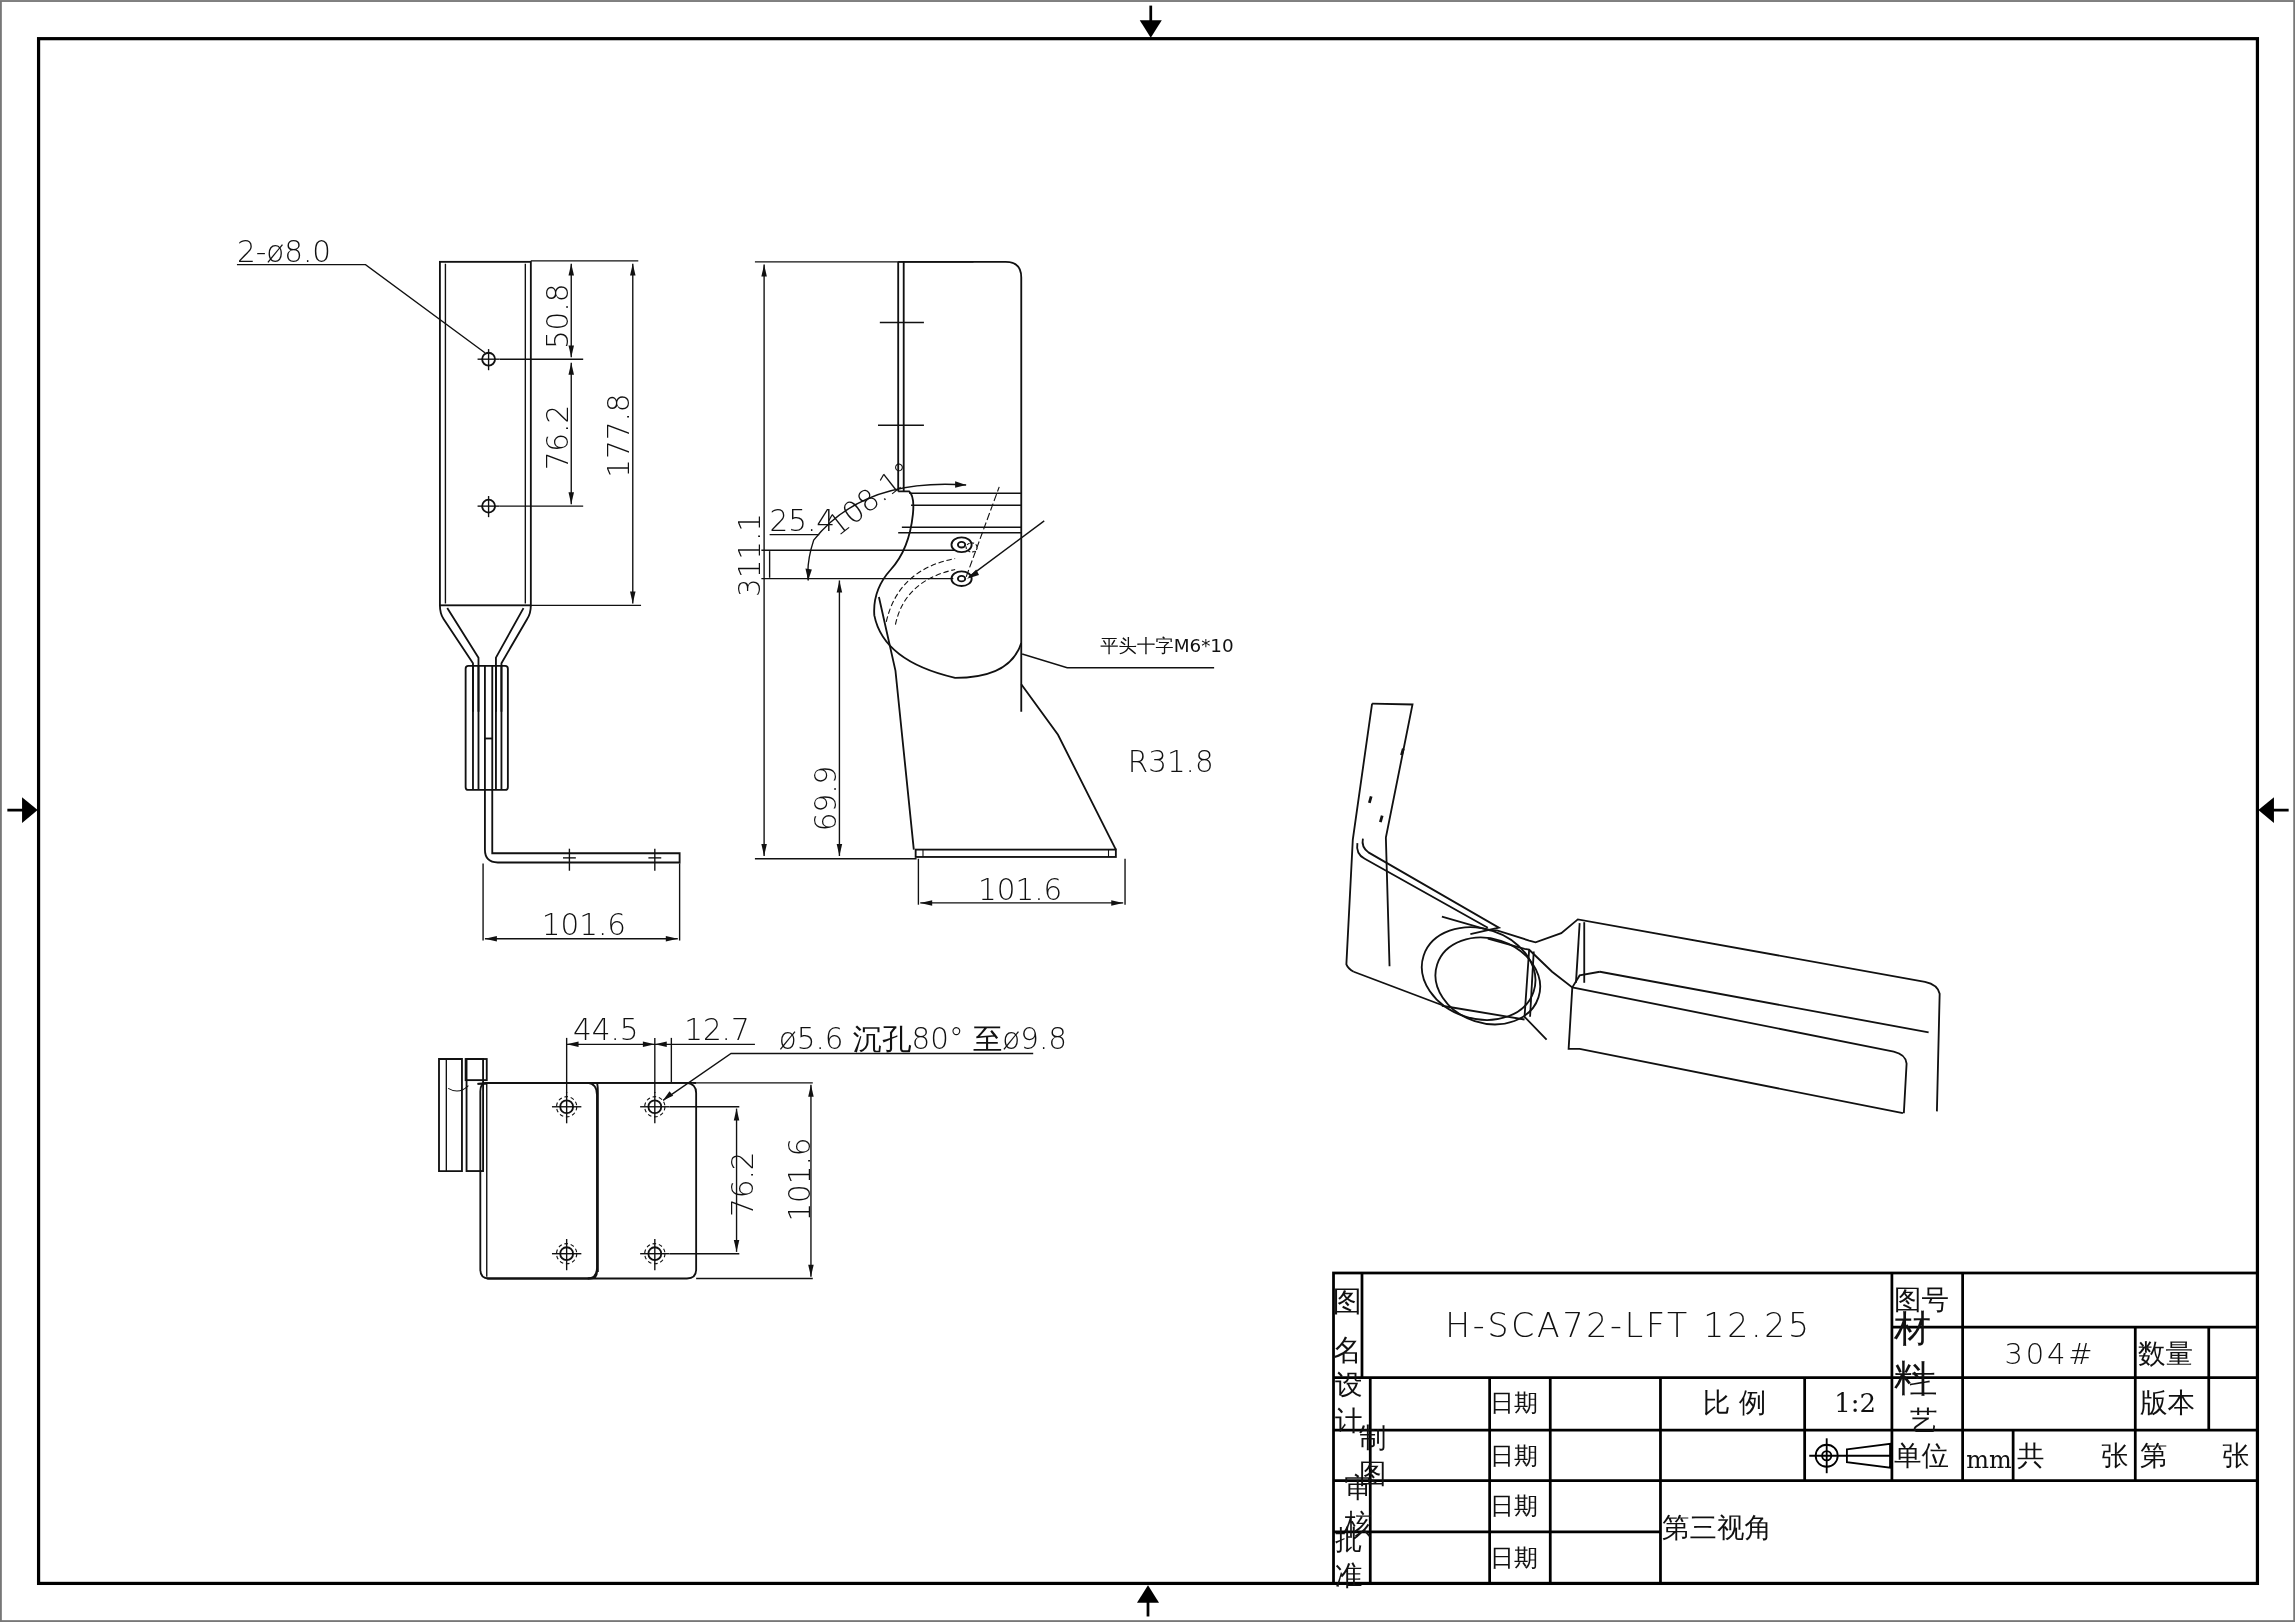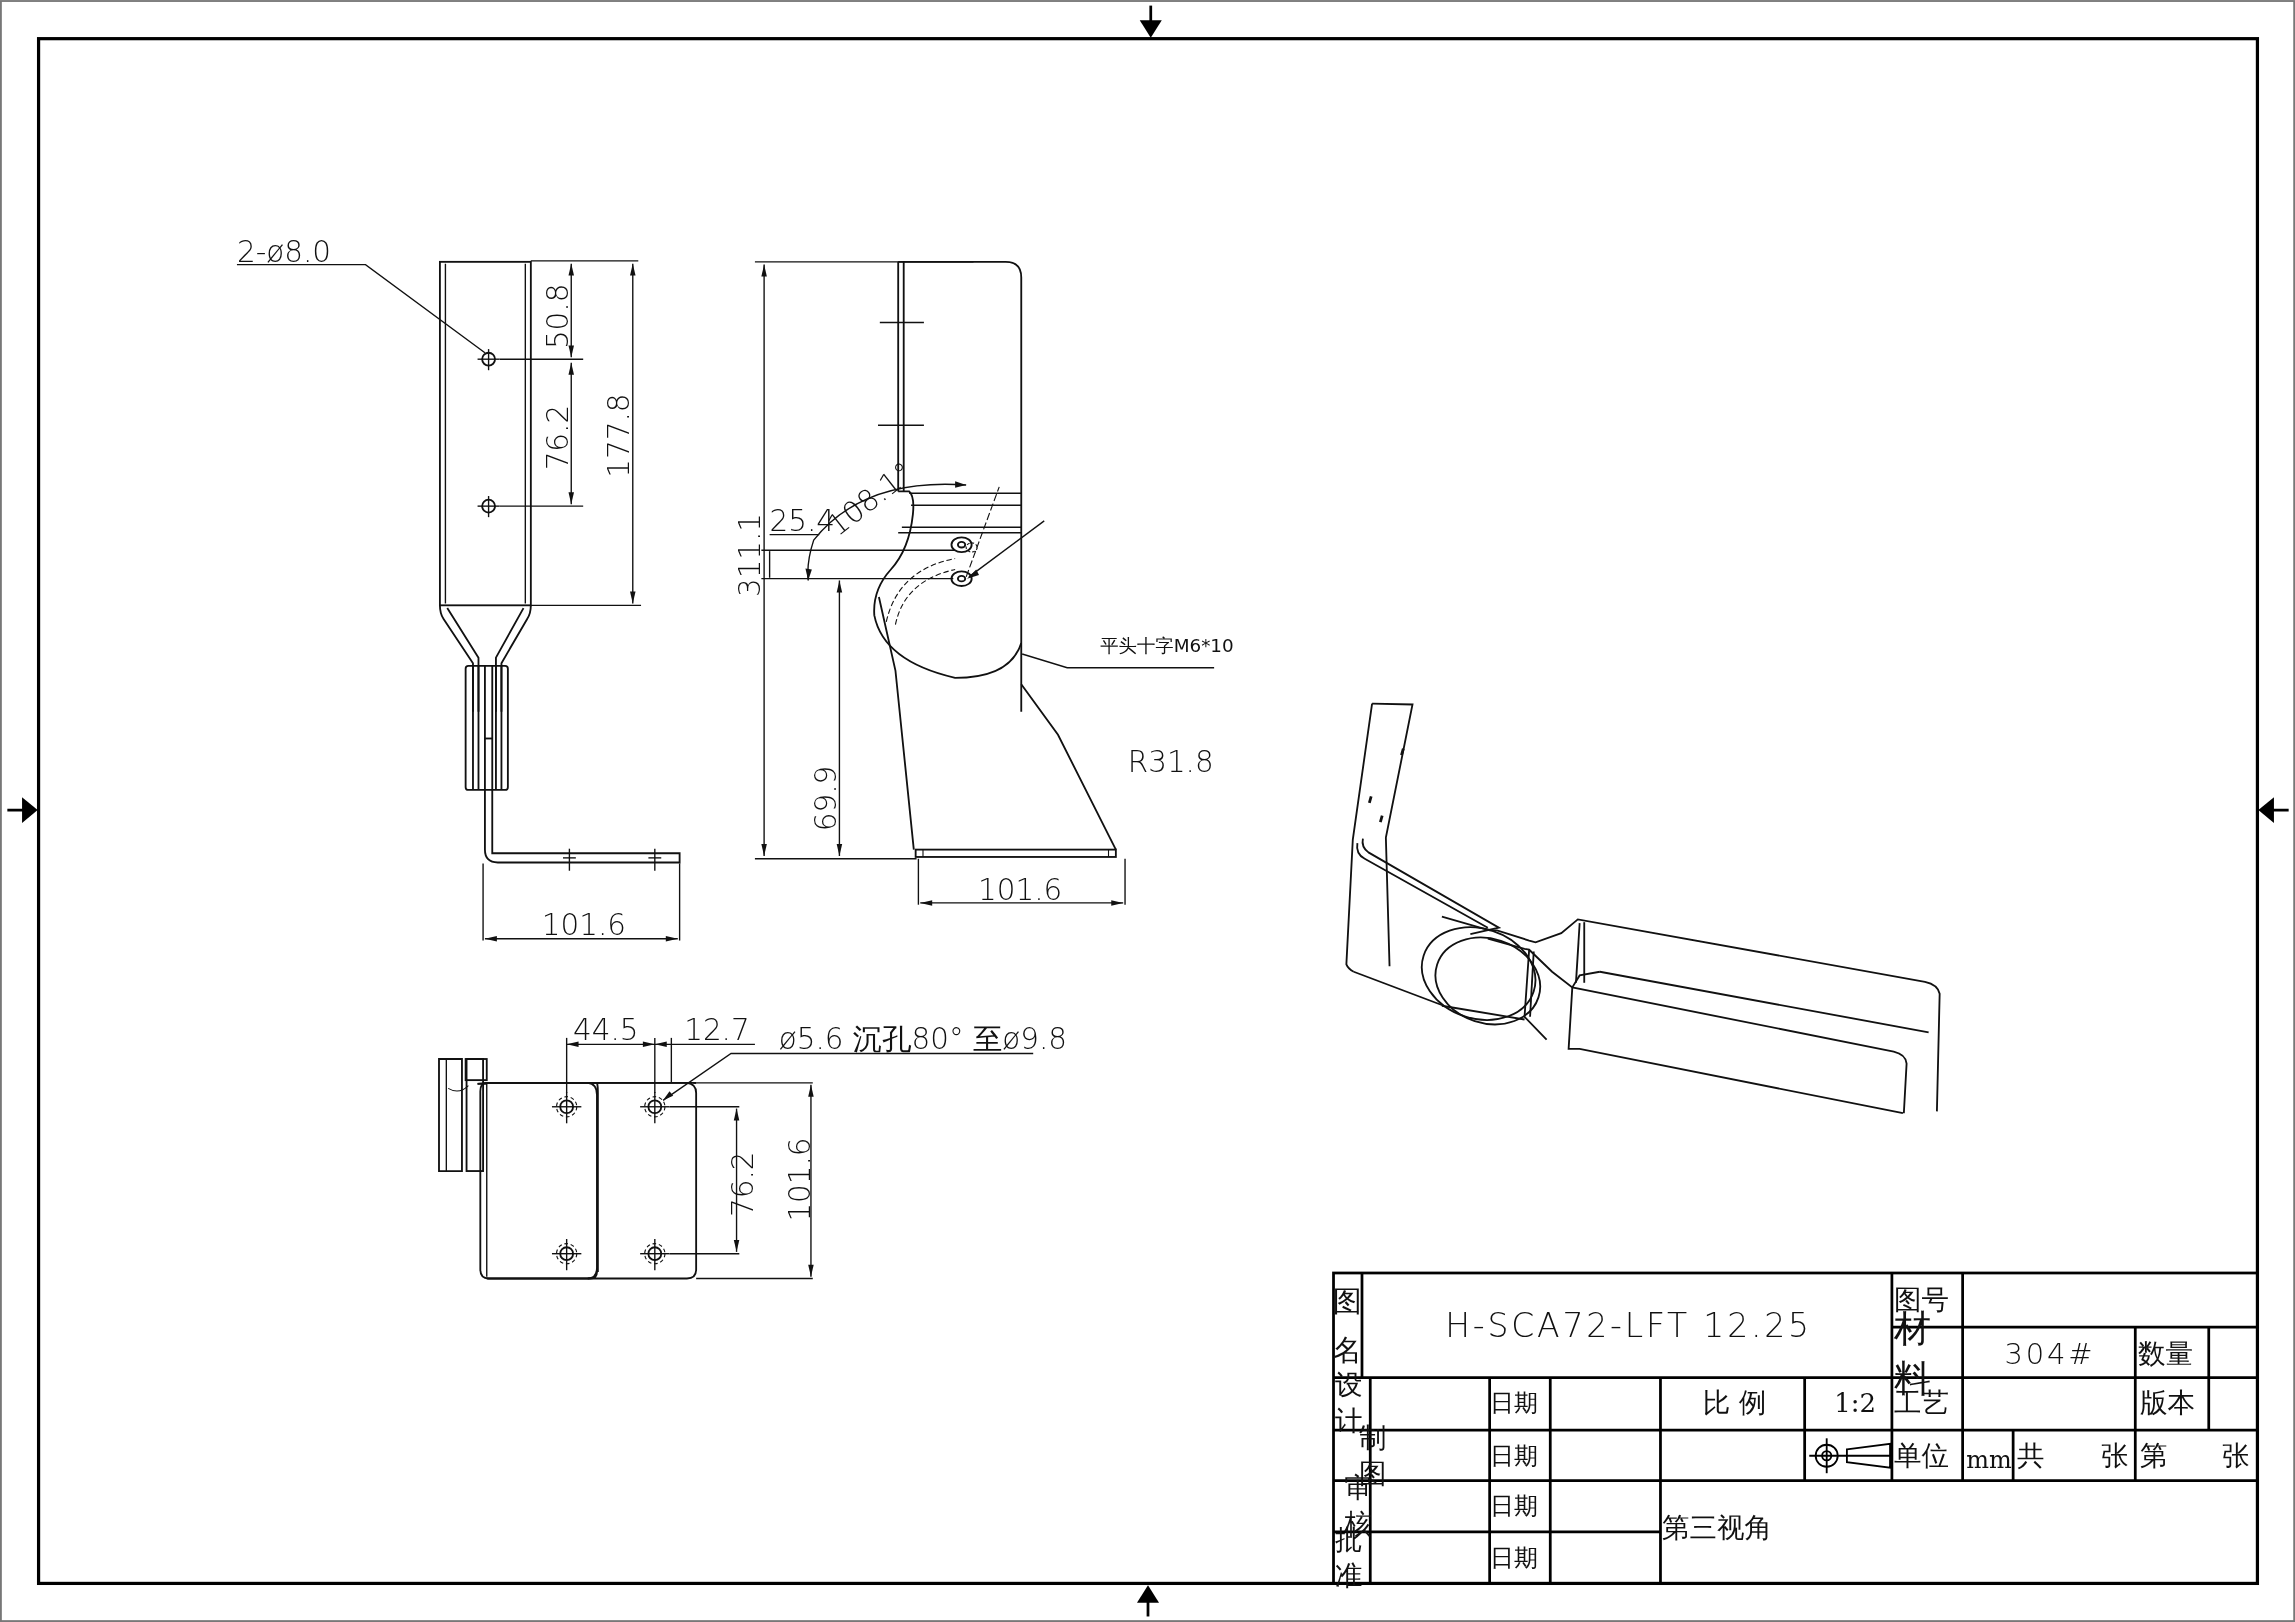--- a/index.html
+++ b/index.html
@@ -302,21 +302,21 @@
   <div class="tb-cell" style="left:1894px;top:1273px;width:69px;height:54px;font-size:27.5px;">图号</div>
   <div class="tb-cell" style="left:1965px;top:1273px;width:292px;height:54px;"></div>
 
   <div class="tb-cell" style="left:1894px;top:1329px;width:69px;height:49px;font-size:37px;">材料</div>
   <div class="tb-cell" style="left:1965px;top:1329px;width:170px;height:49px;justify-content:center;font-family:'DejaVu Sans',sans-serif;font-weight:200;font-size:29px;letter-spacing:2.8px;">304#</div>
   <div class="tb-cell" style="left:2138px;top:1329px;width:71px;height:49px;font-size:27.5px;">数量</div>
   <div class="tb-cell" style="left:2211px;top:1329px;width:46px;height:49px;"></div>
 
   <div class="tb-cell" style="left:1664px;top:1377px;width:141px;height:52px;justify-content:center;font-size:27.5px;">比 例</div>
   <div class="tb-cell" style="left:1804px;top:1377px;width:87px;height:52px;justify-content:flex-end;padding-right:15px;font-size:26px;">1:2</div>
-  <div class="tb-cell" style="left:1894px;top:1377px;width:69px;height:52px;font-size:27.5px;">工艺</div>
+  <div class="tb-cell" style="left:1894px;top:1377px;width:69px;height:52px;font-size:27.5px;padding-left:16px;">工艺</div>
   <div class="tb-cell" style="left:1965px;top:1377px;width:170px;height:52px;"></div>
   <div class="tb-cell" style="left:2140px;top:1377px;width:69px;height:52px;font-size:27.5px;text-align:right;">版本</div>
   <div class="tb-cell" style="left:2211px;top:1377px;width:46px;height:52px;"></div>
 
   <div class="tb-cell" style="left:1662px;top:1502px;width:142px;height:51px;font-size:27.5px;">第三视角</div>
   <div class="tb-cell" style="left:1894px;top:1430px;width:69px;height:51px;font-size:27.5px;">单位</div>
   <div class="tb-cell" style="left:1965px;top:1434px;width:48px;height:51px;justify-content:center;font-size:24px;">mm</div>
   <div class="tb-cell" style="left:2017px;top:1430px;width:37px;height:51px;font-size:27.5px;">共</div>
   <div class="tb-cell" style="left:2053px;top:1430px;width:48px;height:51px;"></div>
   <div class="tb-cell" style="left:2101px;top:1430px;width:33px;height:51px;font-size:27.5px;">张</div>

